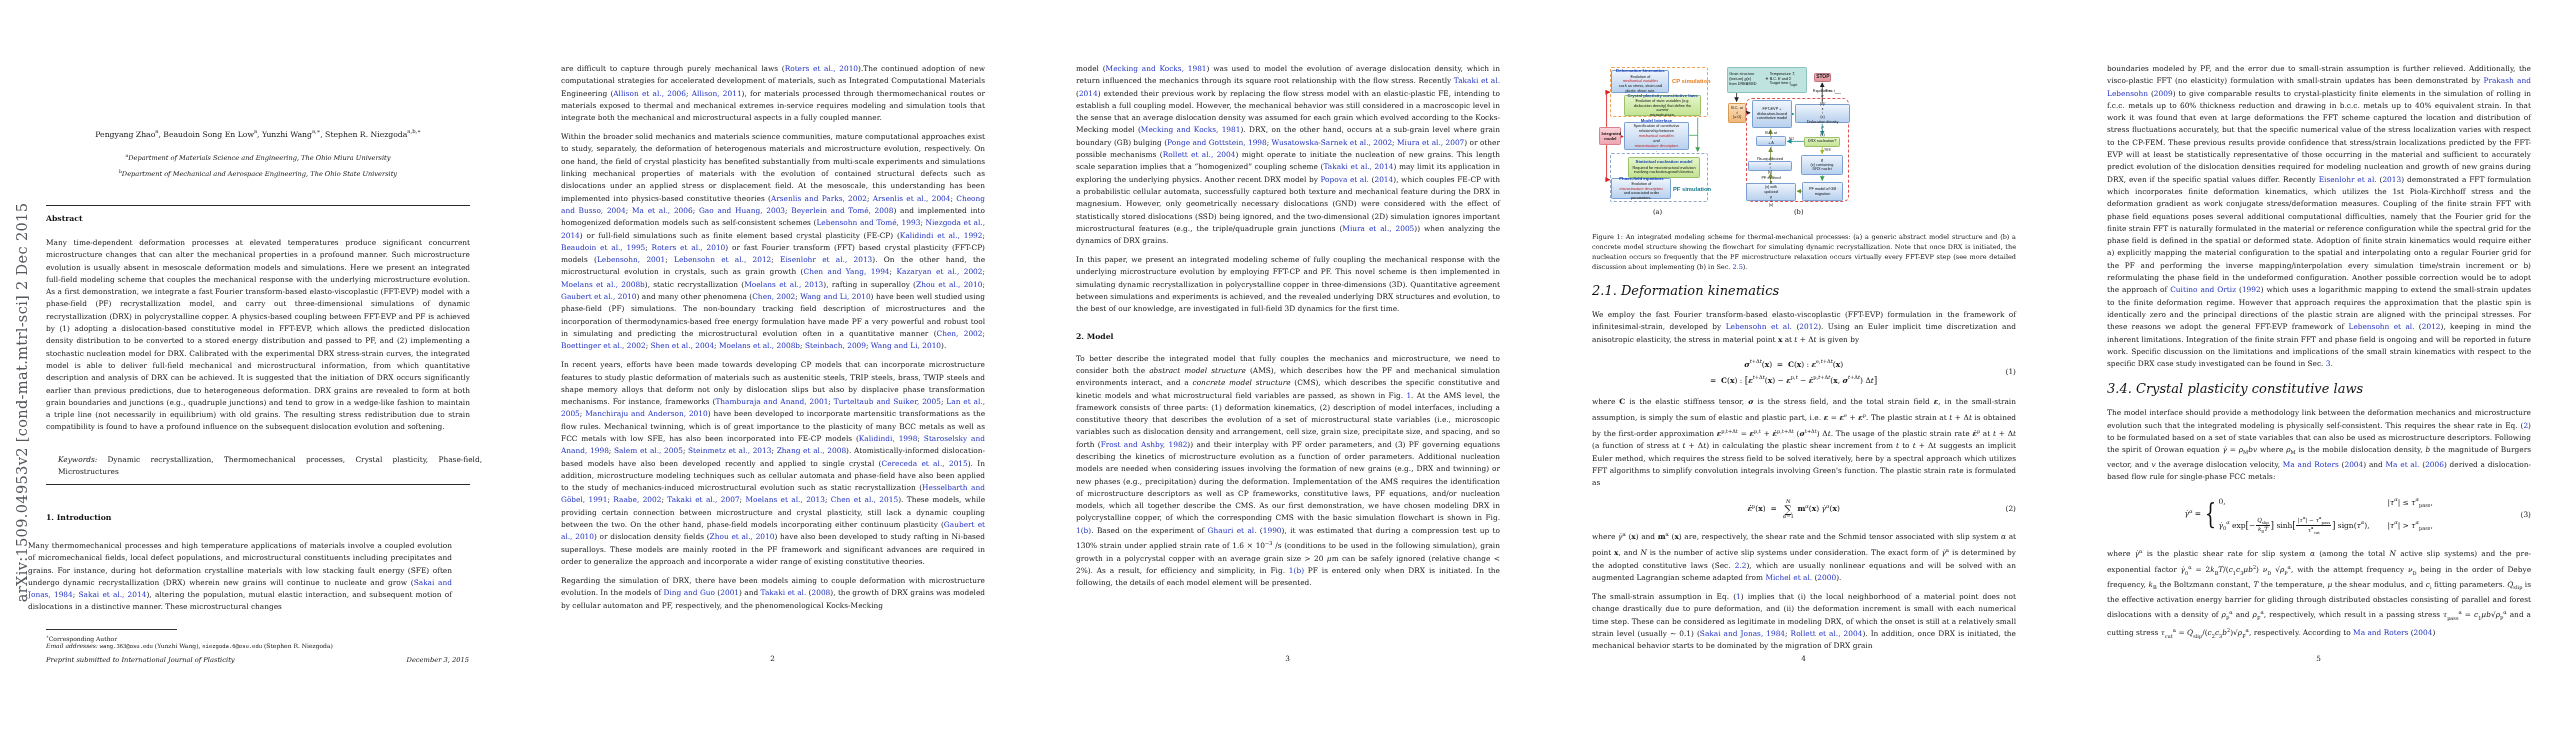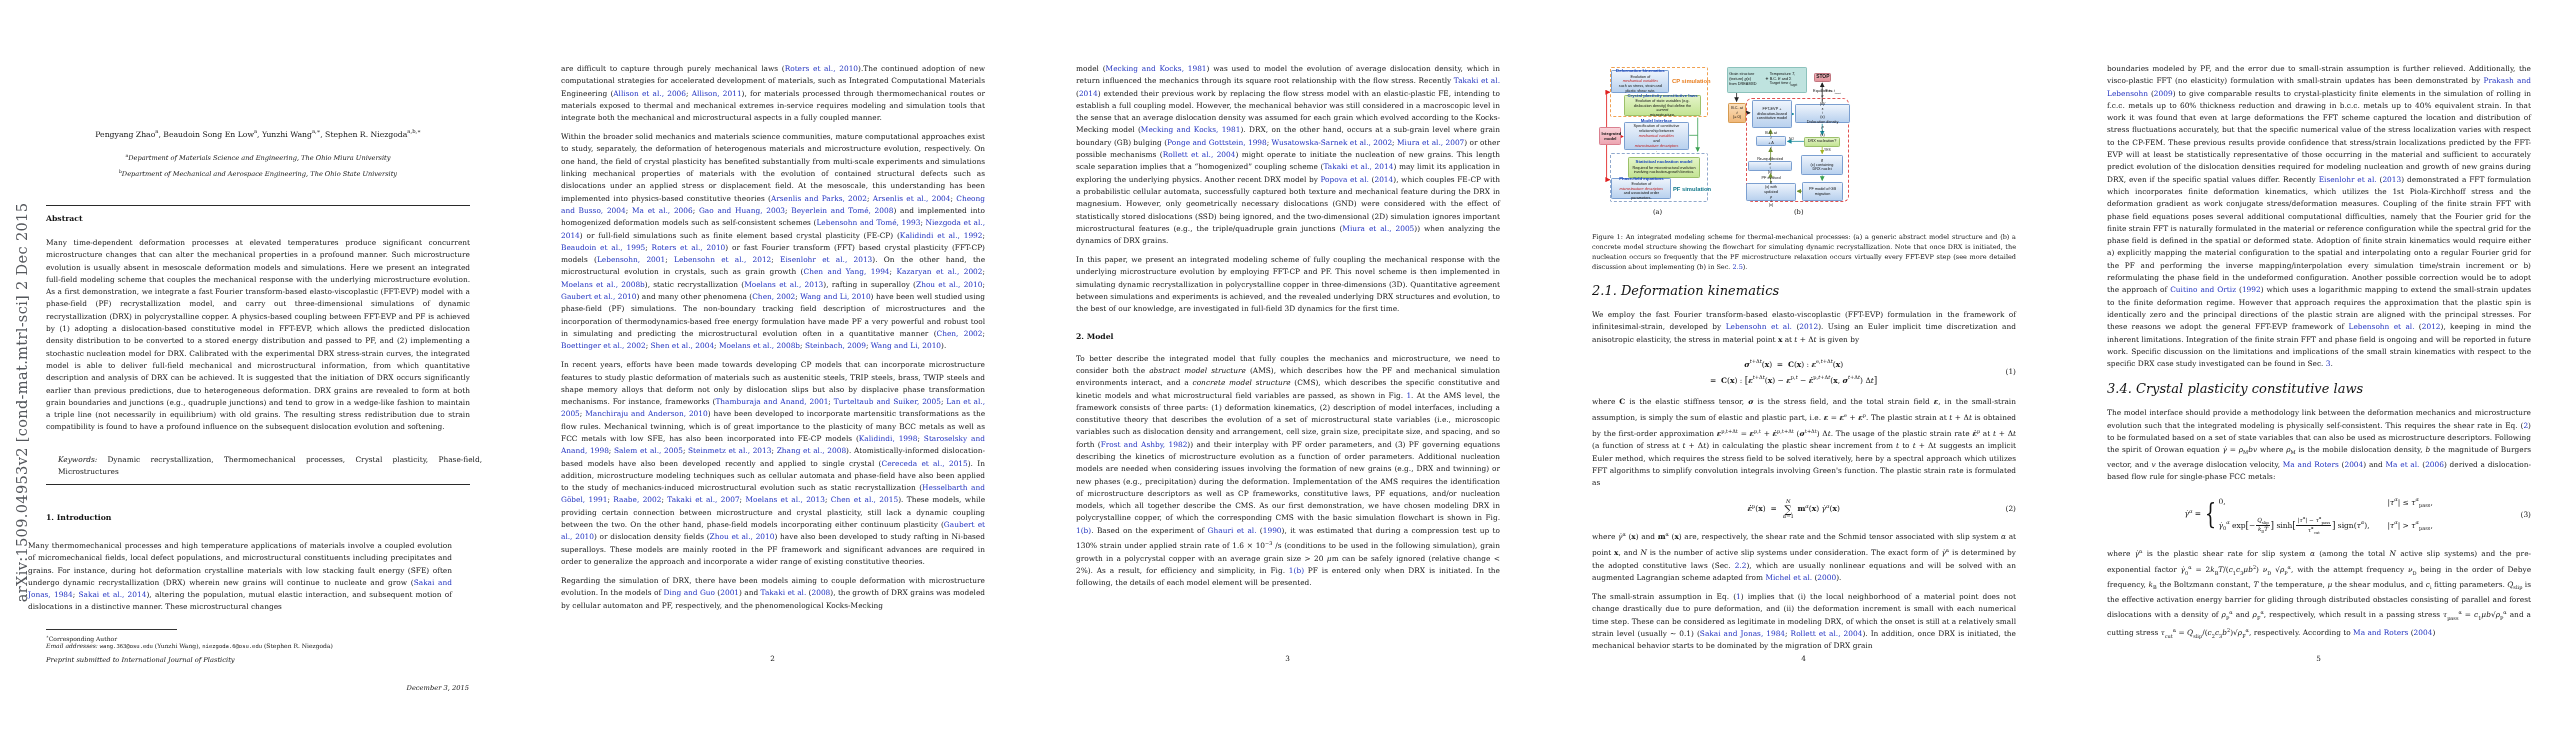--- a/index.html
+++ b/index.html
@@ -33,21 +33,21 @@
   .abs-label{position:absolute;left:46px;top:214px;font-size:7.7px;font-weight:bold;}
   .abs-text{position:absolute;left:46px;width:424px;top:237px;font-size:7.4px;
     line-height:12.3px;text-align:justify;}
   .kw{position:absolute;left:46px;width:424px;top:454px;font-size:7.4px;line-height:12.3px;text-align:justify;margin-left:12px;}
   .intro-head{position:absolute;left:46px;top:513px;font-size:7.7px;font-weight:bold;}
   .intro-text{position:absolute;left:28px;width:424px;top:540px;font-size:7.4px;
     line-height:12.3px;text-align:justify;}
   .fn-rule{position:absolute;left:46px;top:629px;width:131px;border-top:0.6px solid #333;}
   .fn{position:absolute;left:46px;width:424px;font-size:6px;line-height:8.8px;}
   .footer-left{position:absolute;left:46px;top:656px;font-size:6.7px;font-style:italic;}
-  .footer-right{position:absolute;right:46px;top:656px;font-size:6.7px;font-style:italic;margin-top:28px;}
+  .footer-right{position:absolute;right:46px;top:656px;font-size:6.7px;font-style:italic;}
 
   
   .eq-row{display:flex;align-items:center;margin:9px 0 9px 0;}
   .eq-body{flex:1;text-align:center;font-size:7.5px;line-height:12.8px;}
   .eq-num{width:20.7px;text-align:right;font-size:7.4px;}
   .big{font-size:9px;}
   .sum{display:inline-flex;flex-direction:column;align-items:center;vertical-align:middle;
     line-height:1;font-size:5.2px;margin:0 1.2px;}
   .sum .sg{font-size:10.3px;line-height:1;}
   .fr{display:inline-flex;flex-direction:column;align-items:center;vertical-align:middle;

